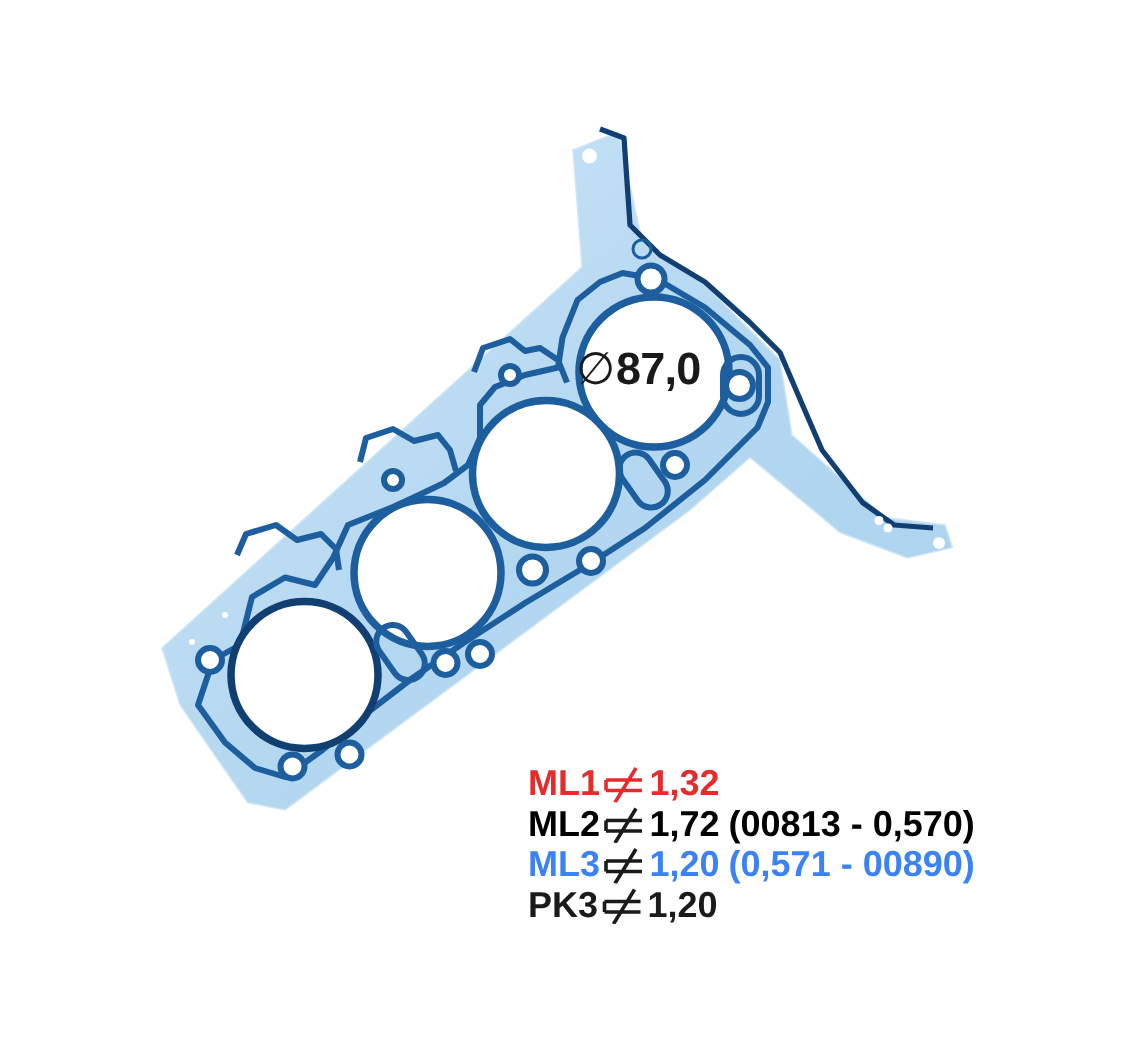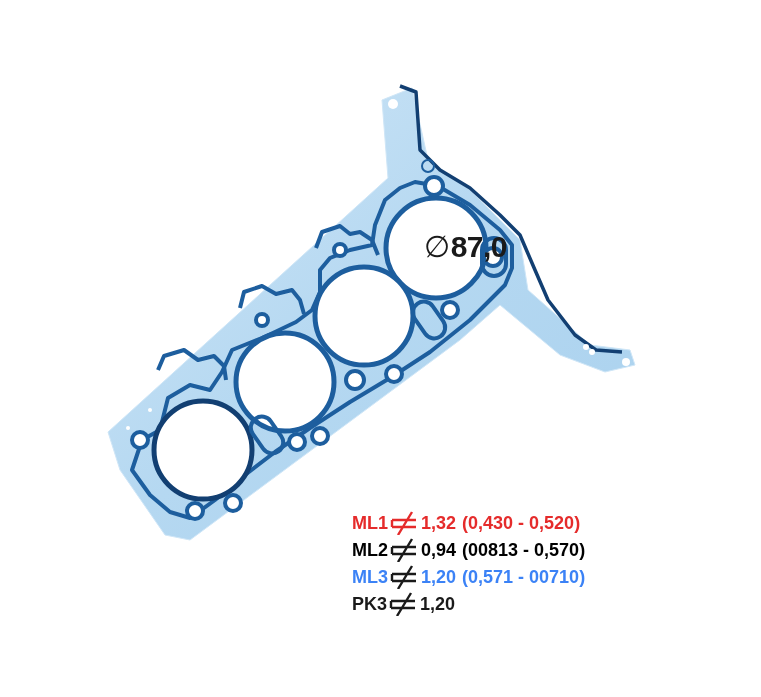--- a/index.html
+++ b/index.html
@@ -1,27 +1,27 @@
 <!DOCTYPE html>
 <html><head>
 <meta charset="utf-8">
 <style>
   html, body { margin: 0; padding: 0; background: #ffffff; }
   body { width: 761px; height: 697px; position: relative; overflow: hidden; font-family: "Liberation Sans", sans-serif; }
   .gasket { position: absolute; left: 0; top: 0; width: 761px; height: 697px; }
   .bore-label {
     position: absolute; left: 384px; top: 232px;
     font-family: "Liberation Sans", sans-serif; font-weight: bold; font-size: 30px; color: #1a1a1a;
-    letter-spacing: -0.5px; line-height: 1; padding-left: 40px;
+    letter-spacing: -0.5px; line-height: 1;
   }
   .bore-label .dia { font-weight: normal; font-size: 30px; margin-right: 1px; }
   .spec-list { position: absolute; left: 352px; top: 509px; }
   .spec-row {
     display: flex; align-items: center; height: 27px;
-    font-family: "Liberation Sans", sans-serif; font-weight: bold; font-size: 18px; line-height: 1;
+    font-family: "Liberation Sans", sans-serif; font-weight: bold; font-size: 24px; line-height: 1;
     white-space: nowrap;
   }
   .spec-row .code { display: inline-block; }
   .spec-row .sym { display: inline-block; width: 30px; height: 24px; margin: 0 1px 0 2px; }
   .spec-row .thick { display: inline-block; }
   .spec-row .range { display: inline-block; margin-left: 6px; }
 </style>
 </head>
 <body>
 
@@ -92,37 +92,36 @@
   <span class="dia">∅</span><span>87,0</span>
 </div>
 
 <div class="spec-list">
   <div class="spec-row" style="color:#e52b2b;">
     <span class="code">ML1</span>
     <svg class="sym" viewBox="0 0 30 24">
         <path d="M2 9 H26 M2 16 H26 M2 9 V16 M22 1 L8 24" stroke="#e52b2b" stroke-width="2.4" fill="none"></path>
       </svg>
     <span class="thick">1,32</span>
-    <span class="range">(0,430 - 0,520)</span>
   </div>
   <div class="spec-row" style="color:#000000;">
     <span class="code">ML2</span>
     <svg class="sym" viewBox="0 0 30 24">
         <path d="M2 9 H26 M2 16 H26 M2 9 V16 M22 1 L8 24" stroke="#1a1a1a" stroke-width="2.4" fill="none"></path>
       </svg>
-    <span class="thick">0,94</span>
+    <span class="thick">1,72</span>
     <span class="range">(00813 - 0,570)</span>
   </div>
   <div class="spec-row" style="color:#3b82f6;">
     <span class="code">ML3</span>
     <svg class="sym" viewBox="0 0 30 24">
         <path d="M2 9 H26 M2 16 H26 M2 9 V16 M22 1 L8 24" stroke="#1a1a1a" stroke-width="2.4" fill="none"></path>
       </svg>
     <span class="thick">1,20</span>
-    <span class="range">(0,571 - 00710)</span>
+    <span class="range">(0,571 - 00890)</span>
   </div>
   <div class="spec-row" style="color:#1a1a1a;">
     <span class="code">PK3</span>
     <svg class="sym" viewBox="0 0 30 24">
         <path d="M2 9 H26 M2 16 H26 M2 9 V16 M22 1 L8 24" stroke="#1a1a1a" stroke-width="2.4" fill="none"></path>
       </svg>
     <span class="thick">1,20</span>
   </div>
 </div>
 

